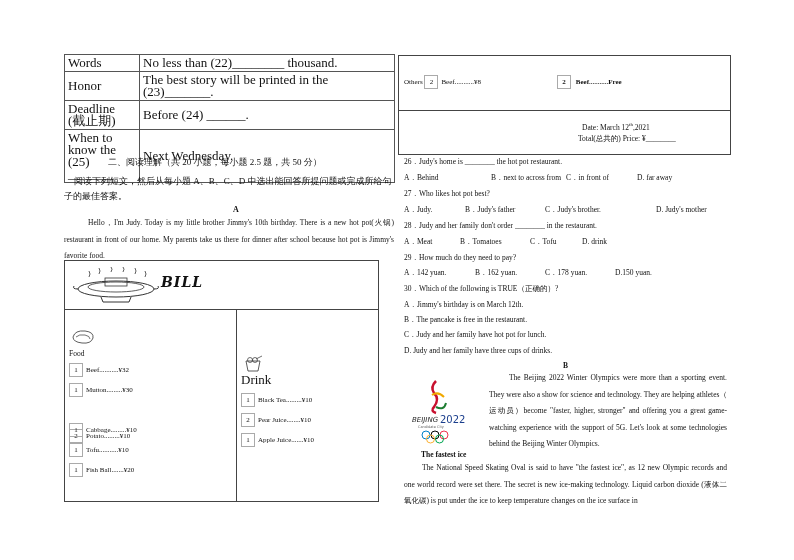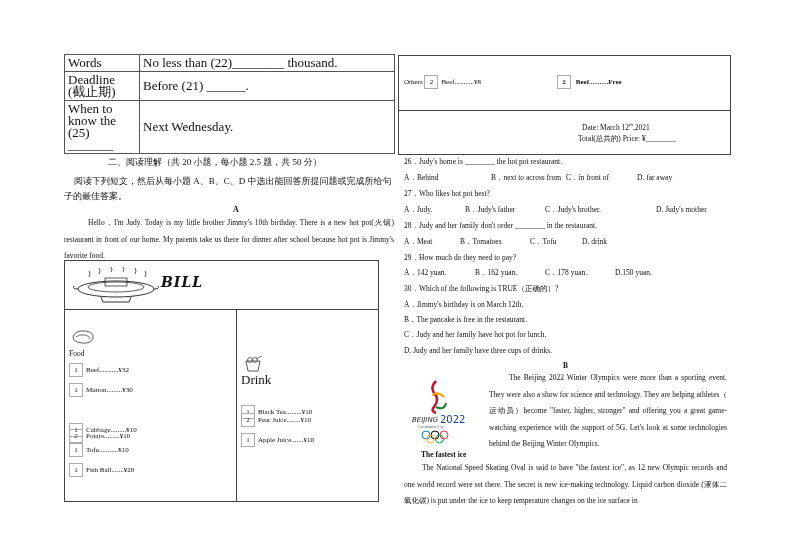--- a/index.html
+++ b/index.html
@@ -32,25 +32,29 @@
 </head>
 <body>
 
 <table class="info">
   <tbody>
       <tr>
     <td class="k">Words</td>
     <td>No less than (22)________  thousand.</td>
   </tr>
   <tr>
+    <td class="k">Honor</td>
+    <td>The best story will be printed in the (23)_______.</td>
+  </tr>
+  <tr>
     <td class="k">
       <div>Deadline</div>
       <div>(截止期)</div>
     </td>
-    <td>Before (21)  ______.</td>
+    <td>Before (24)  ______.</td>
   </tr>
   <tr>
     <td class="k">
       <div>When to know the</div>
       <div>(25)  _______</div>
     </td>
     <td>Next Wednesday.</td>
   </tr>
 </tbody>
   </table>
@@ -88,21 +92,21 @@
   </div>
 
   <div class="drink">
     <svg class="abs" style="left:6px;top:46px;" width="20" height="18" viewBox="0 0 20 18">
       <path d="M3 6 h14 l-2 10 h-10z" fill="none" stroke="#333" stroke-width="0.8"></path>
       <circle cx="7" cy="5" r="2.5" fill="none" stroke="#333" stroke-width="0.7"></circle>
       <circle cx="12" cy="5" r="2.5" fill="none" stroke="#333" stroke-width="0.7"></circle>
       <path d="M13 4 l6 -3" stroke="#333" stroke-width="0.7"></path>
     </svg>
     <div class="item" style="left:4px;top:64px;font-size:13px;">Drink</div>
-    <div class="item" style="left:4px;top:96px;"><span class="qty">1</span><span>Black Tea.........¥10</span></div>
+    <div class="item" style="left:4px;top:84px;"><span class="qty">1</span><span>Black Tea.........¥10</span></div>
     <div class="item" style="left:4px;top:104px;"><span class="qty">2</span><span>Pear Juice........¥10</span></div>
     <div class="item" style="left:4px;top:124px;"><span class="qty">1</span><span>Apple Juice.......¥10</span></div>
   </div>
 </div>
 
 <div class="rbox">
   <div class="row1">
     <div class="item" style="left:5px;top:19px;"><span>Others</span> <span class="qty">2</span><span>Beef...........¥8</span></div>
     <div class="item" style="left:158px;top:19px;font-weight:bold;"><span class="qty">2</span> <span>Beef...........Free</span></div>
   </div>

